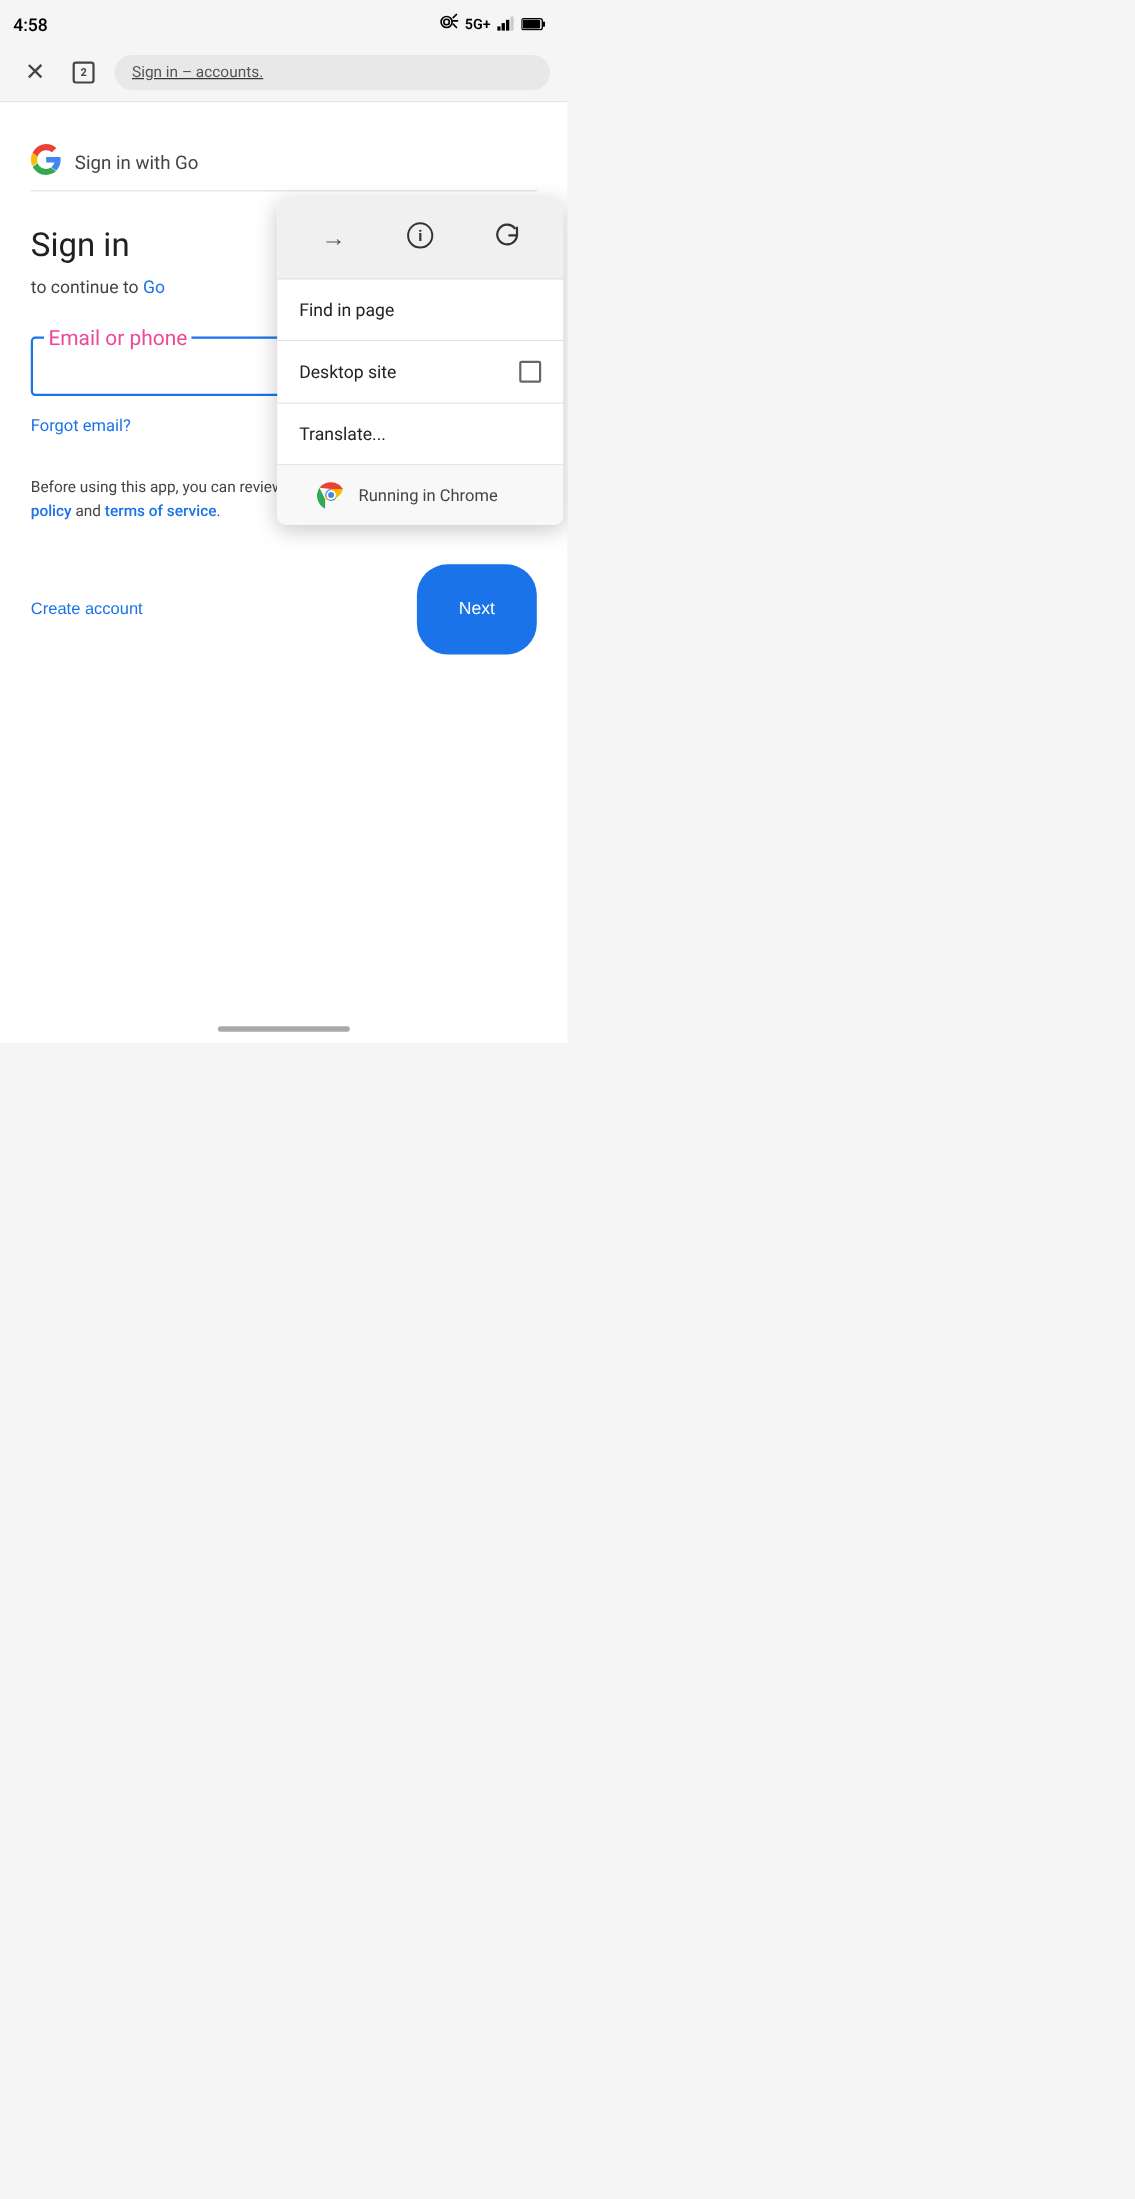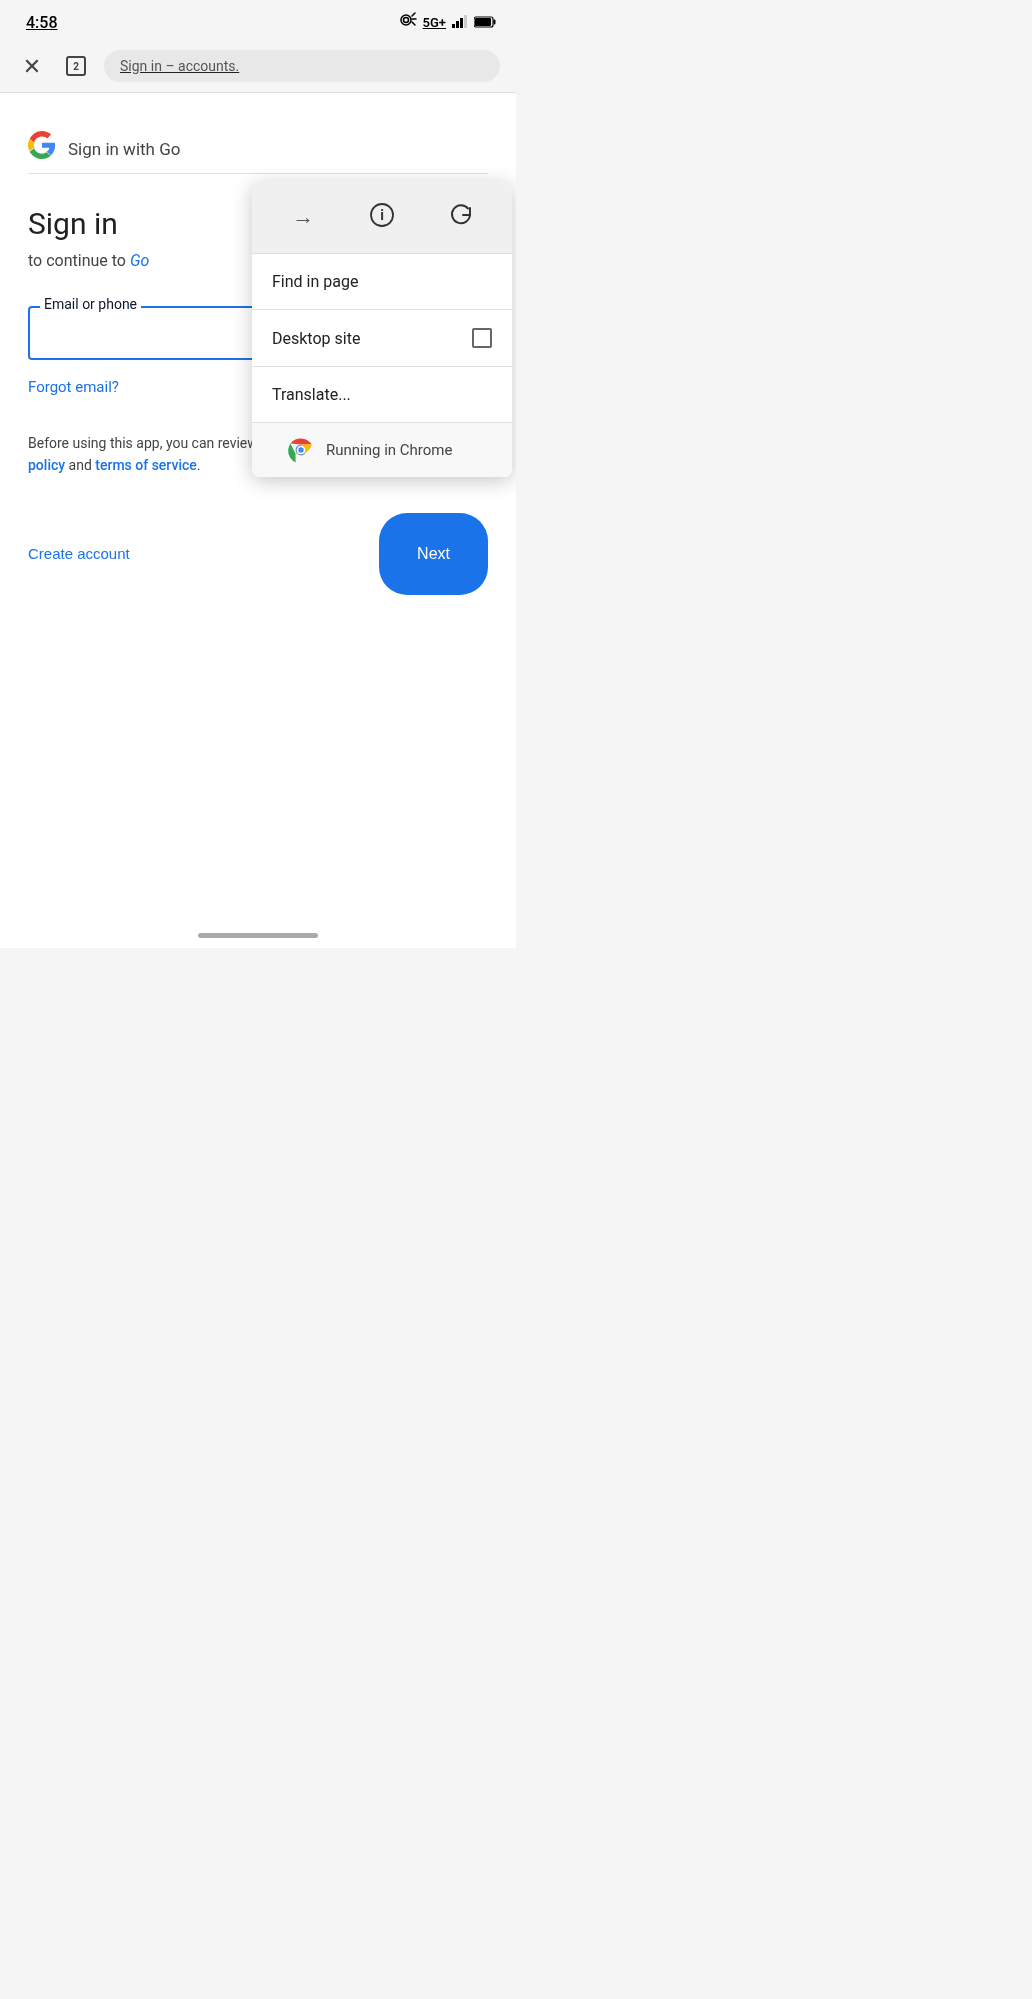--- a/index.html
+++ b/index.html
@@ -11,23 +11,22 @@
       font-family: 'Roboto', Arial, sans-serif;
       position: relative;
       overflow-x: hidden;
     }
 
     
     .status-bar {
       display: flex;
       justify-content: space-between;
       align-items: center;
-      padding: 12px 20px 8px 26px;
+      padding: 12px 20px 8px 12px;
       background: #f5f5f5;
-      text-decoration: underline;
     }
     .status-time {
       font-size: 16px;
       font-weight: 500;
       color: #000;
     }
     .status-icons {
       display: flex;
       align-items: center;
       gap: 6px;
@@ -107,36 +106,35 @@
       margin-bottom: 10px;
     }
     .sign-in-subtitle {
       font-size: 16px;
       color: #444;
       margin-bottom: 36px;
     }
     .sign-in-subtitle a {
       color: #1a73e8;
       text-decoration: none;
-      font-style: italic;
     }
 
     
     .input-wrapper {
       position: relative;
       margin-bottom: 18px;
     }
     .input-label {
       position: absolute;
       top: -10px;
       left: 12px;
       background: #fff;
       padding: 0 4px;
-      font-size: 14px;
-      color: #0f172a;
+      font-size: 19px;
+      color: #ec4899;
     }
     .email-input {
       width: 100%;
       border: 2px solid #1a73e8;
       border-radius: 4px;
       padding: 16px 14px;
       font-size: 16px;
       outline: none;
       color: #202124;
     }

